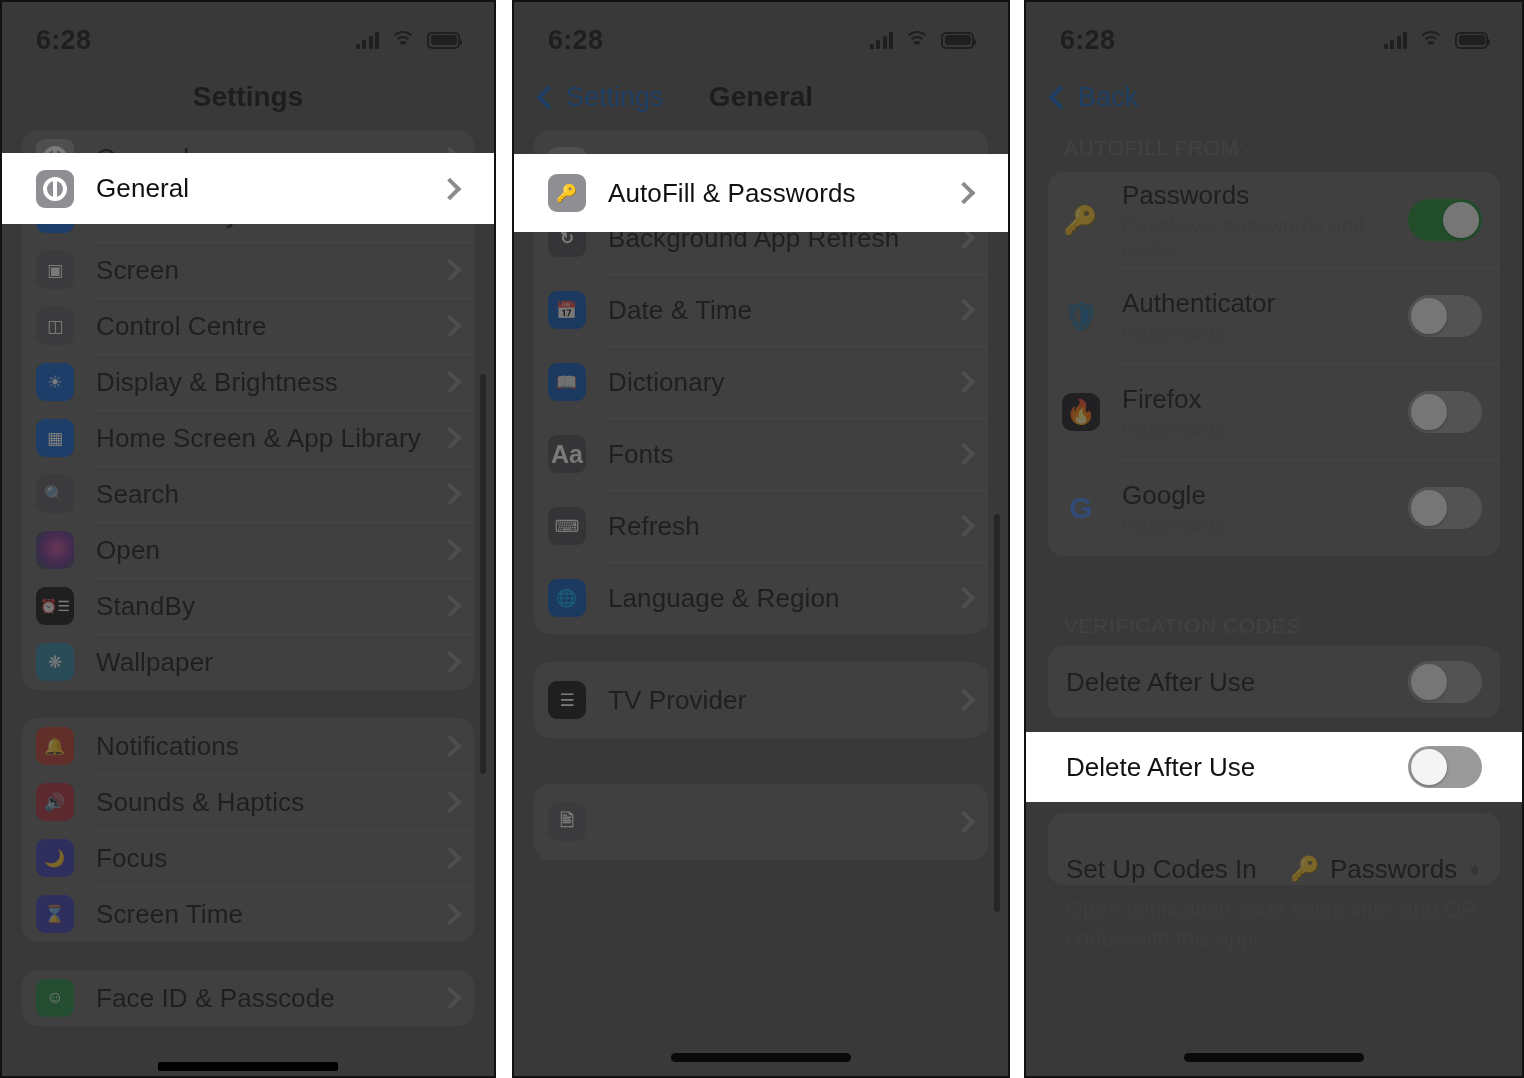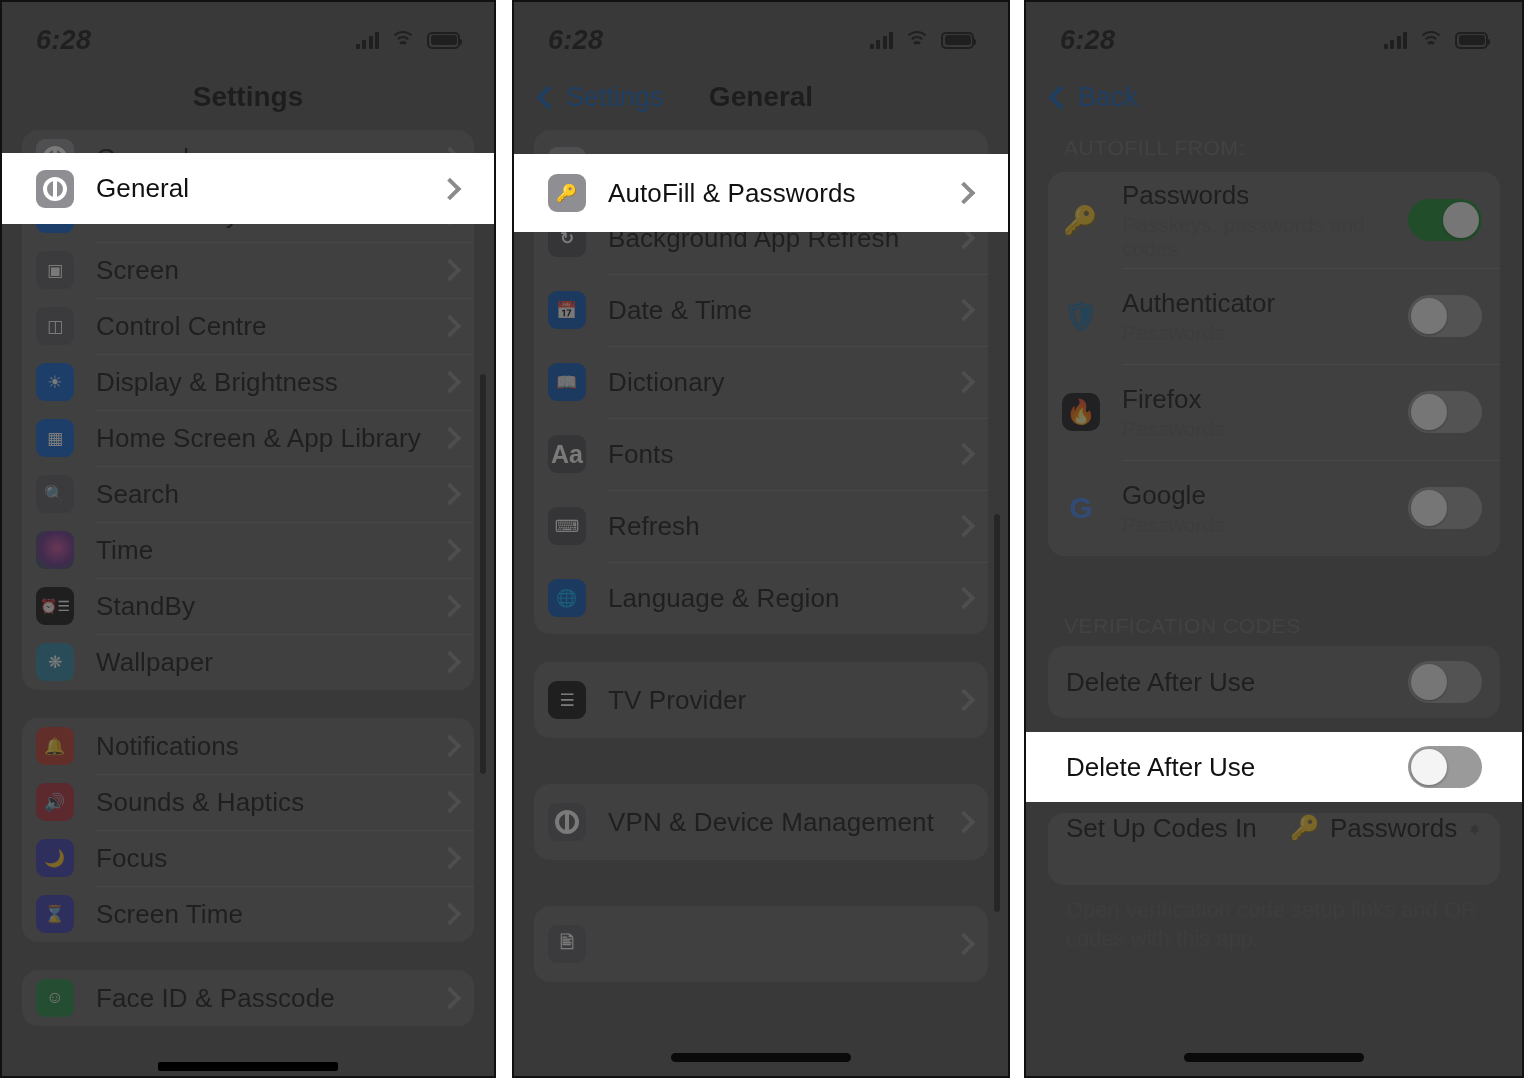--- a/index.html
+++ b/index.html
@@ -25,21 +25,20 @@
 
   
   .scrim{position:absolute;inset:0;background:rgba(40,40,40,.62);pointer-events:none;z-index:40;}
 
   
   .statusbar{
     position:relative;z-index:5;
     height:62px;display:flex;align-items:center;
     padding:14px 34px 0 34px;box-sizing:border-box;
     color:#111;
-    font-style:italic;
   }
   .sb-time{font-size:27px;font-weight:600;letter-spacing:.3px;}
   .sb-right{margin-left:auto;display:flex;align-items:center;gap:12px;}
   .sig{display:flex;align-items:flex-end;gap:2.5px;height:17px;}
   .sig i{display:block;width:4px;background:#111;border-radius:1px;}
   .sig i:nth-child(1){height:5px;}
   .sig i:nth-child(2){height:9px;}
   .sig i:nth-child(3){height:13px;}
   .sig i:nth-child(4){height:17px;}
   .wifi{width:24px;height:18px;position:relative;}
@@ -80,21 +79,21 @@
   .toggle.on{background:#178a2e;}
   .toggle.off{background:#9a9a9a;}
   .knob{position:absolute;top:3px;width:36px;height:36px;border-radius:50%;background:#f4f4f4;box-shadow:0 1px 3px rgba(0,0,0,.35);}
   .toggle.on .knob{right:3px;}
   .toggle.off .knob{left:3px;}
 
   
   .foot{font-size:22px;line-height:1.34;color:#5f5f5f;padding:10px 18px 26px 18px;}
 
   
-  .vrow{display:flex;align-items:flex-start;height:72px;padding:0 18px;box-sizing:border-box;}
+  .vrow{display:flex;align-items:flex-end;height:72px;padding:0 18px;box-sizing:border-box;}
   .vlabel{font-size:26px;color:#111;}
   .vright{margin-left:auto;display:flex;align-items:center;gap:10px;font-size:26px;color:#111;}
   .updown{display:flex;flex-direction:column;gap:3px;line-height:0;}
   .updown span{font-size:15px;color:#4a4a4a;}
 
   
   .hl{position:absolute;left:0;right:0;z-index:60;background:#fff;}
   .hl-inner{position:absolute;left:0;right:0;z-index:61;}
 
   
@@ -177,21 +176,21 @@
           <span class="lbl">Home Screen &amp; App Library</span>
           <span class="chev"></span>
         </div>
         <div class="row">
           <span class="ico" style="background:#5b5b60">🔍</span>
           <span class="lbl">Search</span>
           <span class="chev"></span>
         </div>
         <div class="row">
           <span class="ico" style="background:radial-gradient(circle at 55% 45%,#d14fa0,#6a2f8e 55%,#1f5f55)">&nbsp;</span>
-          <span class="lbl">Time</span>
+          <span class="lbl">Open</span>
           <span class="chev"></span>
         </div>
         <div class="row">
           <span class="ico" style="background:#111111;font-size:14px">⏰☰</span>
           <span class="lbl">StandBy</span>
           <span class="chev"></span>
         </div>
         <div class="row">
           <span class="ico" style="background:#2f86a8">❋</span>
           <span class="lbl">Wallpaper</span>
@@ -319,29 +318,20 @@
       </div>
 
       <div class="group" style="margin-bottom:46px">
         <div class="row" style="height:76px">
           <span class="ico" style="background:#111111">☰</span>
           <span class="lbl">TV Provider</span>
           <span class="chev"></span>
         </div>
       </div>
 
-      <div class="group" style="margin-bottom:46px">
-        <div class="row" style="height:76px">
-          <span class="ico" style="background:#5b5b60">
-              <span class="gear"></span>
-            </span>
-          <span class="lbl">VPN &amp; Device Management</span>
-          <span class="chev"></span>
-        </div>
-      </div>
 
       <div class="group">
         <div class="row" style="height:76px">
           <span class="ico" style="background:#5b5b60">🖹</span>
           <span class="chev"></span>
         </div>
       </div>
     </div>
 
     <div class="scrollbar" style="right:8px;top:512px;height:398px;"></div>

